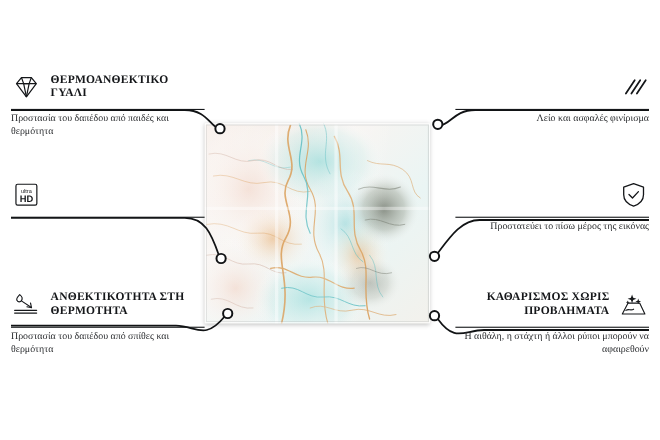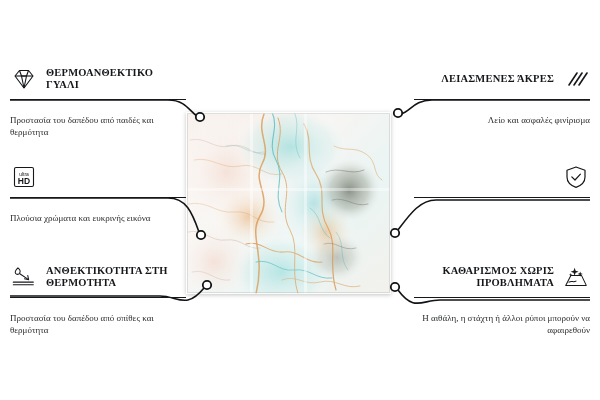--- a/index.html
+++ b/index.html
@@ -45,21 +45,21 @@
   .feat.right{right:10px;text-align:right;}
 
   .head{display:flex;align-items:center;gap:8px;min-height:30px;}
   .feat.right .head{flex-direction:row-reverse;}
   .ttl{
     font-size:10.5px;line-height:12.5px;font-weight:700;letter-spacing:.2px;
     color:#15171a;text-transform:uppercase;flex:1;
   }
   .rule{height:0;border-top:1.6px solid #15171a;margin-top:5px;}
   .desc{
-    margin-top:15px;font-size:9px;line-height:11.5px;color:#2a2c2f;
+    margin-top:2px;font-size:9px;line-height:11.5px;color:#2a2c2f;
   }
   .ico{width:28px;height:26px;flex:0 0 28px;display:block;}
 
   .conn{position:absolute;left:0;top:0;width:600px;height:400px;pointer-events:none;}
 </style>
 </head>
 <body>
 
 <div class="stage">
 
@@ -190,21 +190,20 @@
 
   <div class="feat left" style="top:162px;">
     <div class="head">
       <svg class="ico" viewBox="0 0 28 26">
         <rect x="4.5" y="3.5" width="19" height="19" rx="1.5" fill="none" stroke="#15171a" stroke-width="1.1"></rect>
         <text x="14" y="11.6" font-family="Liberation Sans, sans-serif" font-size="5" fill="#15171a" text-anchor="middle">ultra</text>
         <text x="14" y="20" font-family="Liberation Sans, sans-serif" font-size="8.5" font-weight="bold" fill="#15171a" text-anchor="middle">HD</text>
       </svg>
     </div>
     <div class="rule"></div>
-    <div class="desc">Πλούσια χρώματα και ευκρινής εικόνα</div>
   </div>
 
   <div class="feat left" style="top:262px;">
     <div class="head">
       <svg class="ico" viewBox="0 0 30 26">
         <g fill="none" stroke="#15171a" stroke-width="1.1" stroke-linecap="round" stroke-linejoin="round">
           <path d="M8.5 3.2 C10.8 5 11.4 7.2 10.2 9 C9.2 10.6 6.8 10.6 5.9 9 C5 7.5 6 5.6 8.5 3.2 Z"></path>
           <path d="M10.5 9.5 L19.5 15.5"></path>
           <path d="M15.5 15 L20 16 L19 11.3"></path>
           <path d="M3.5 18.5 H25"></path>
@@ -219,36 +218,36 @@
 
   <div class="feat right" style="top:64px;">
     <div class="head">
       <svg class="ico" viewBox="0 0 28 26">
         <g stroke="#15171a" stroke-width="1.6" stroke-linecap="round">
           <path d="M7 19 L15 7"></path>
             <path d="M12 19 L20 7"></path>
             <path d="M17 19 L25 7"></path>
         </g>
       </svg>
-      <div class="ttl">ΛΕΙΑΣΜΕΝΕΣ ΆΚΡΕΣ</div>
     </div>
     <div class="rule"></div>
     <div class="desc">Λείο και ασφαλές φινίρισμα</div>
   </div>
 
   <div class="feat right" style="top:162px;">
     <div class="head">
       <svg class="ico" viewBox="0 0 28 26">
         <g fill="none" stroke="#15171a" stroke-width="1.2" stroke-linejoin="round" stroke-linecap="round">
           <path d="M14 3 L23 6.2 V13 C23 18.2 19 21.6 14 23.4 C9 21.6 5 18.2 5 13 V6.2 Z"></path>
           <path d="M9.8 12.8 L13 16 L18.4 10.2"></path>
         </g>
       </svg>
     </div>
     <div class="rule"></div>
+    <div class="desc">Προστατεύει το πίσω μέρος της εικόνας</div>
   </div>
 
   <div class="feat right" style="top:262px;">
     <div class="head">
       <svg class="ico" viewBox="0 0 30 26">
         <g fill="none" stroke="#15171a" stroke-width="1.1" stroke-linejoin="round" stroke-linecap="round">
           <path d="M4 22 L9.5 11.5 H21 L26 22 Z"></path>
           <path d="M7.5 18.5 C10 16.8 12.5 19 15 17.4"></path>
           <path d="M13.5 3 L14.6 6.2 L17.8 7.3 L14.6 8.4 L13.5 11.6 L12.4 8.4 L9.2 7.3 L12.4 6.2 Z" fill="#15171a" stroke="none"></path>
           <path d="M19.5 7 L20.2 9.1 L22.3 9.8 L20.2 10.5 L19.5 12.6 L18.8 10.5 L16.7 9.8 L18.8 9.1 Z" fill="#15171a" stroke="none"></path>

